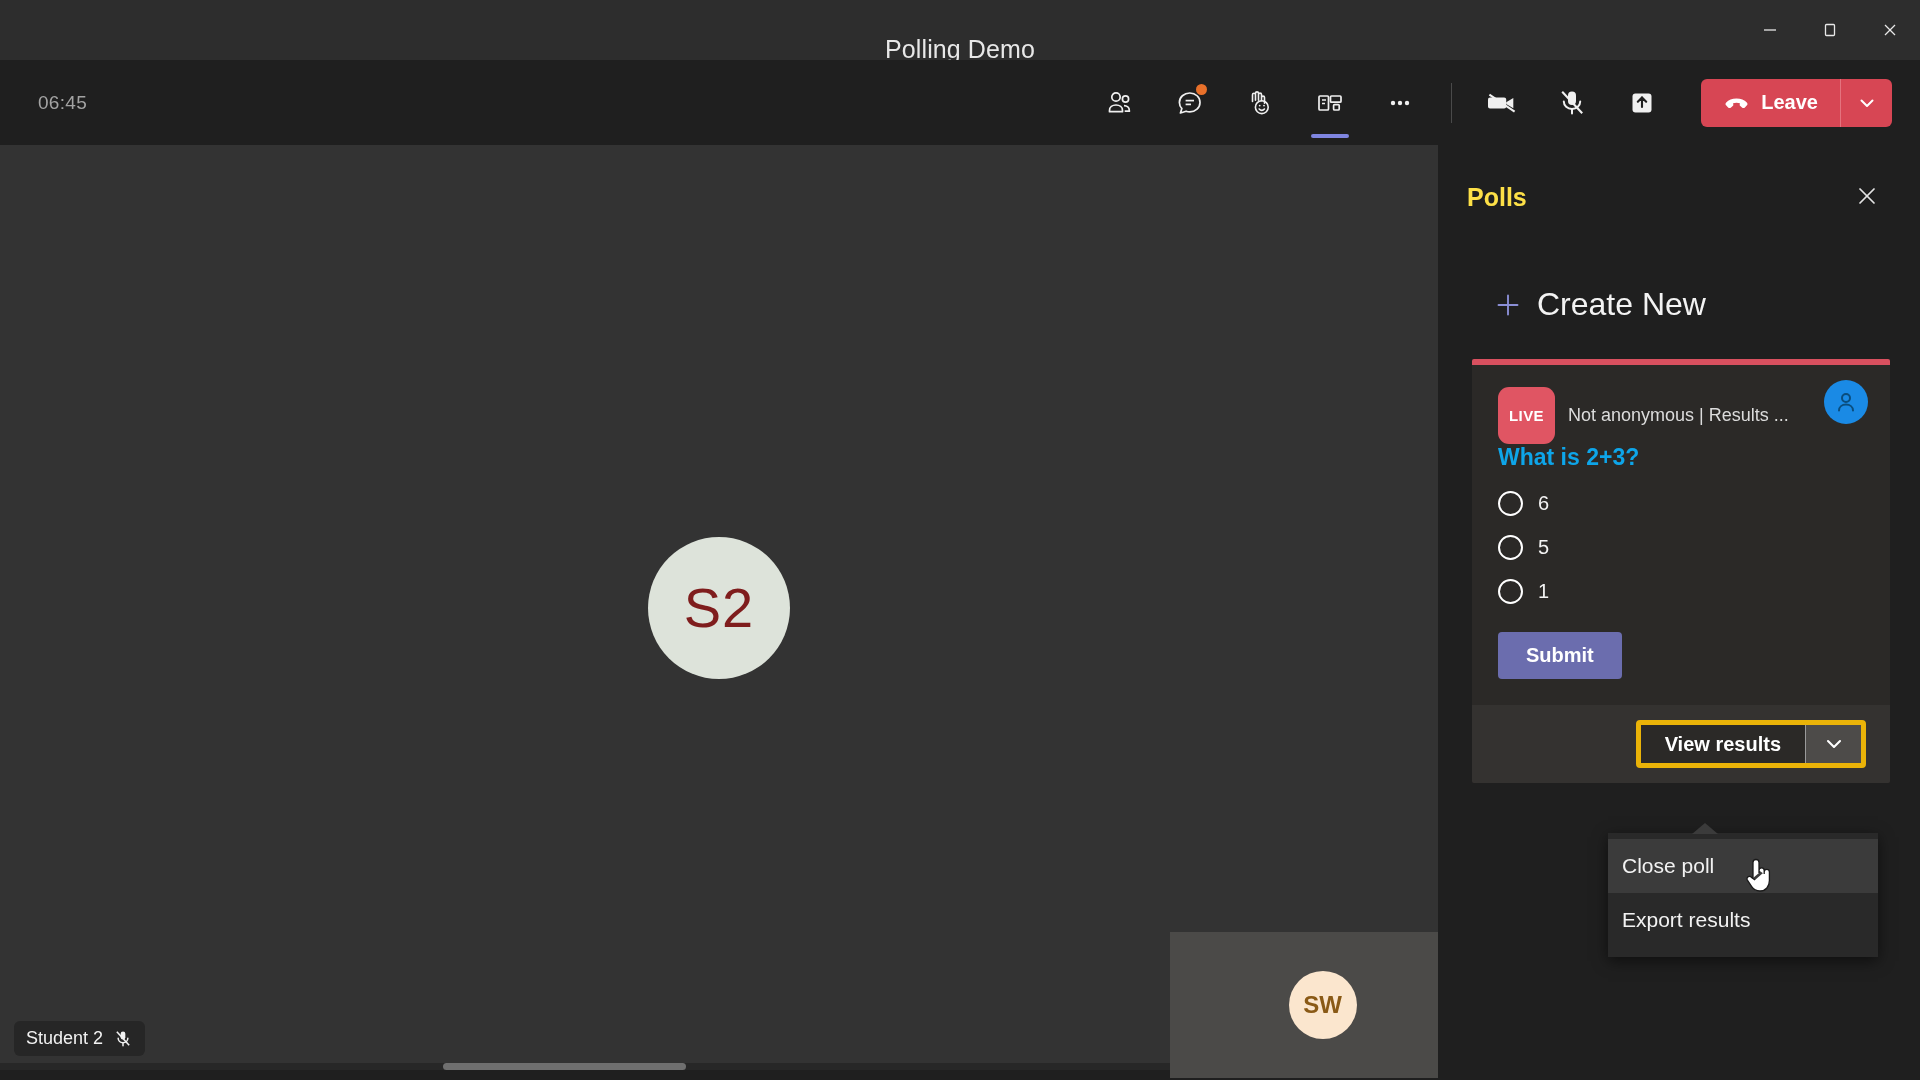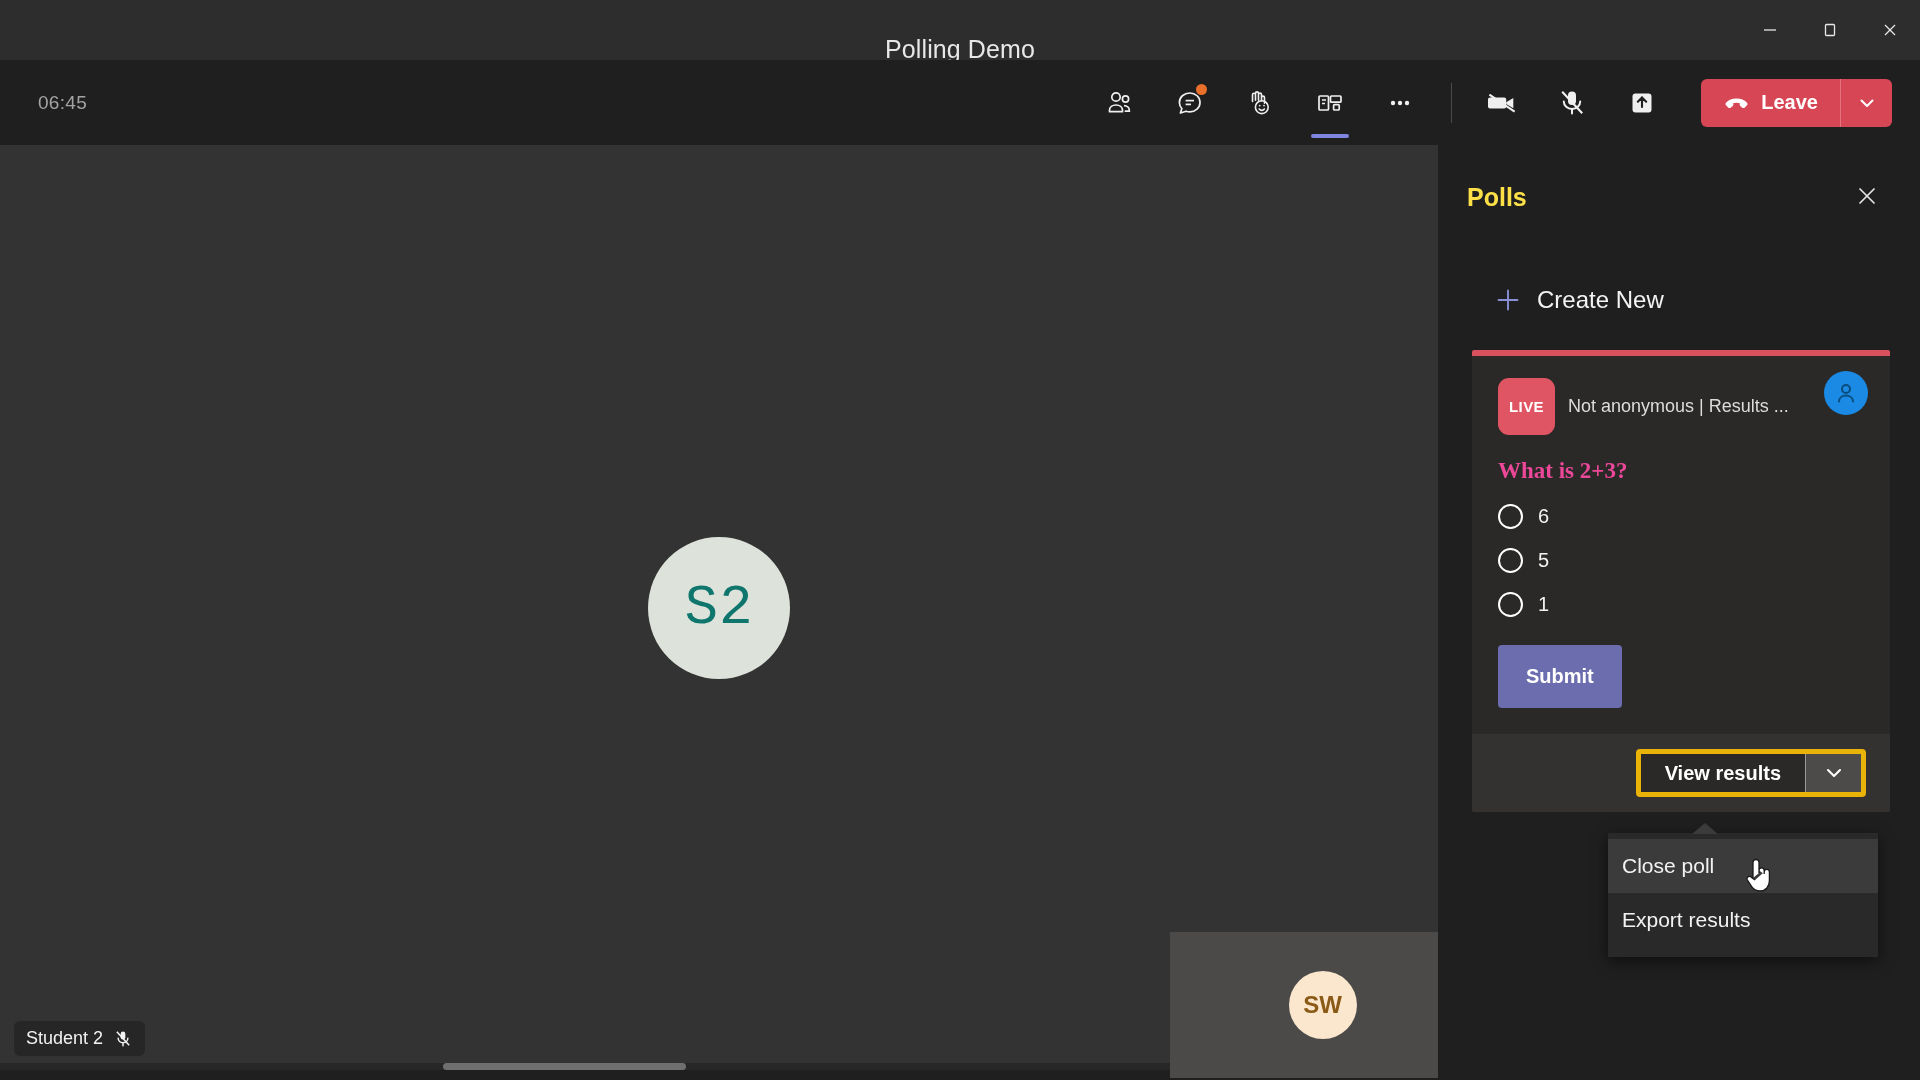--- a/index.html
+++ b/index.html
@@ -123,21 +123,21 @@
   .panel-title {
     margin-left: 29px; font-size: 25px; font-weight: bold; color: #fde047;
   }
   .panel-close {
     position: absolute; right: 34px; top: 32px;
     width: 38px; height: 38px; border-radius: 5px;
     display: flex; align-items: center; justify-content: center; color: #e3e3e3;
   }
   .create-new {
     display: flex; align-items: center; gap: 16px;
-    margin: 36px 0 0 57px; color: #f3f3f3; font-size: 24px;
+    margin: 36px 0 0 57px; color: #f3f3f3; font-size: 32px;
   }
   .plus-icon { color: #8b8fd6; display: flex; align-items: center; }
 
   
   .poll-card {
     position: relative; margin: 36px 30px 0 34px;
     background: #2b2927; border-radius: 2px;
   }
   .card-accent {
     height: 6px; background: #d9505f; border-radius: 2px 2px 0 0;
@@ -148,35 +148,35 @@
     background: #e05563; color: #fff; font-size: 15px; font-weight: bold;
     padding: 20px 11px; border-radius: 11px; letter-spacing: .4px;
   }
   .meta-text { font-size: 18px; color: #dcdcdc; white-space: nowrap; }
   .poll-avatar {
     position: absolute; right: 22px; top: 15px;
     width: 44px; height: 44px; border-radius: 50%;
     background: #1a8ae5; display: flex; align-items: center; justify-content: center;
   }
   .poll-question {
-    margin-top: 23px; font-size: 23px; font-weight: bold; color: #ec4899; font-family: Liberation Serif, serif;
+    font-size: 23px; font-weight: bold; color: #0ea5e9;
   }
   .poll-options { margin-top: 20px; }
   .poll-option {
     display: flex; align-items: center; gap: 15px; margin-bottom: 19px;
   }
   .radio {
     width: 25px; height: 25px; border-radius: 50%;
     border: 2.5px solid #ffffff; flex: none;
   }
   .opt-label { font-size: 20px; color: #f2f2f2; }
   .submit-btn {
     margin-top: 9px; display: inline-flex; align-items: center; justify-content: center;
     background: #6b6dae; color: #fff; font-size: 20px; font-weight: bold;
-    padding: 20px 28px; border-radius: 4px;
+    padding: 12px 28px; border-radius: 4px;
   }
   .card-footer {
     background: #343230; padding: 15px 24px; display: flex; justify-content: flex-end;
     border-radius: 0 0 2px 2px;
   }
   .split-btn {
     display: flex; align-items: stretch; height: 48px;
     border: 5px solid #eab308; border-radius: 4px; overflow: hidden;
   }
   .split-main {
@@ -317,21 +317,21 @@
           <svg width="20" height="20" viewBox="0 0 20 20" fill="none">
             <path d="M4.5 7.5L10 13l5.5-5.5" stroke="currentColor" stroke-width="2" stroke-linecap="round" stroke-linejoin="round"></path>
           </svg>
         </div>
       </div>
     </div>
   </div>
 
   <div class="stage">
     <div class="main-tile">
-      <div class="avatar-lg" id="avatar-main" style="background: rgb(221, 227, 218); color: #0f766e; font-family: Liberation Mono, monospace;">S2</div>
+      <div class="avatar-lg" id="avatar-main" style="background: rgb(221, 227, 218); color: #7f1d1d;">S2</div>
     </div>
     <div class="name-pill">
       <span>Student 2</span>
       <svg width="20" height="20" viewBox="0 0 24 24" fill="none" stroke="currentColor" stroke-width="1.8">
         <rect x="9.2" y="3" width="5.6" height="9.6" rx="2.8" fill="currentColor" stroke="none"></rect>
         <path d="M6.2 11.2c0 3 2.6 5.3 5.8 5.3s5.8-2.3 5.8-5.3" stroke-linecap="round"></path>
         <line x1="12" y1="16.5" x2="12" y2="20" stroke-linecap="round"></line>
         <line x1="4.6" y1="3.2" x2="19.4" y2="19.4" stroke-width="1.9"></line>
       </svg>
     </div>

